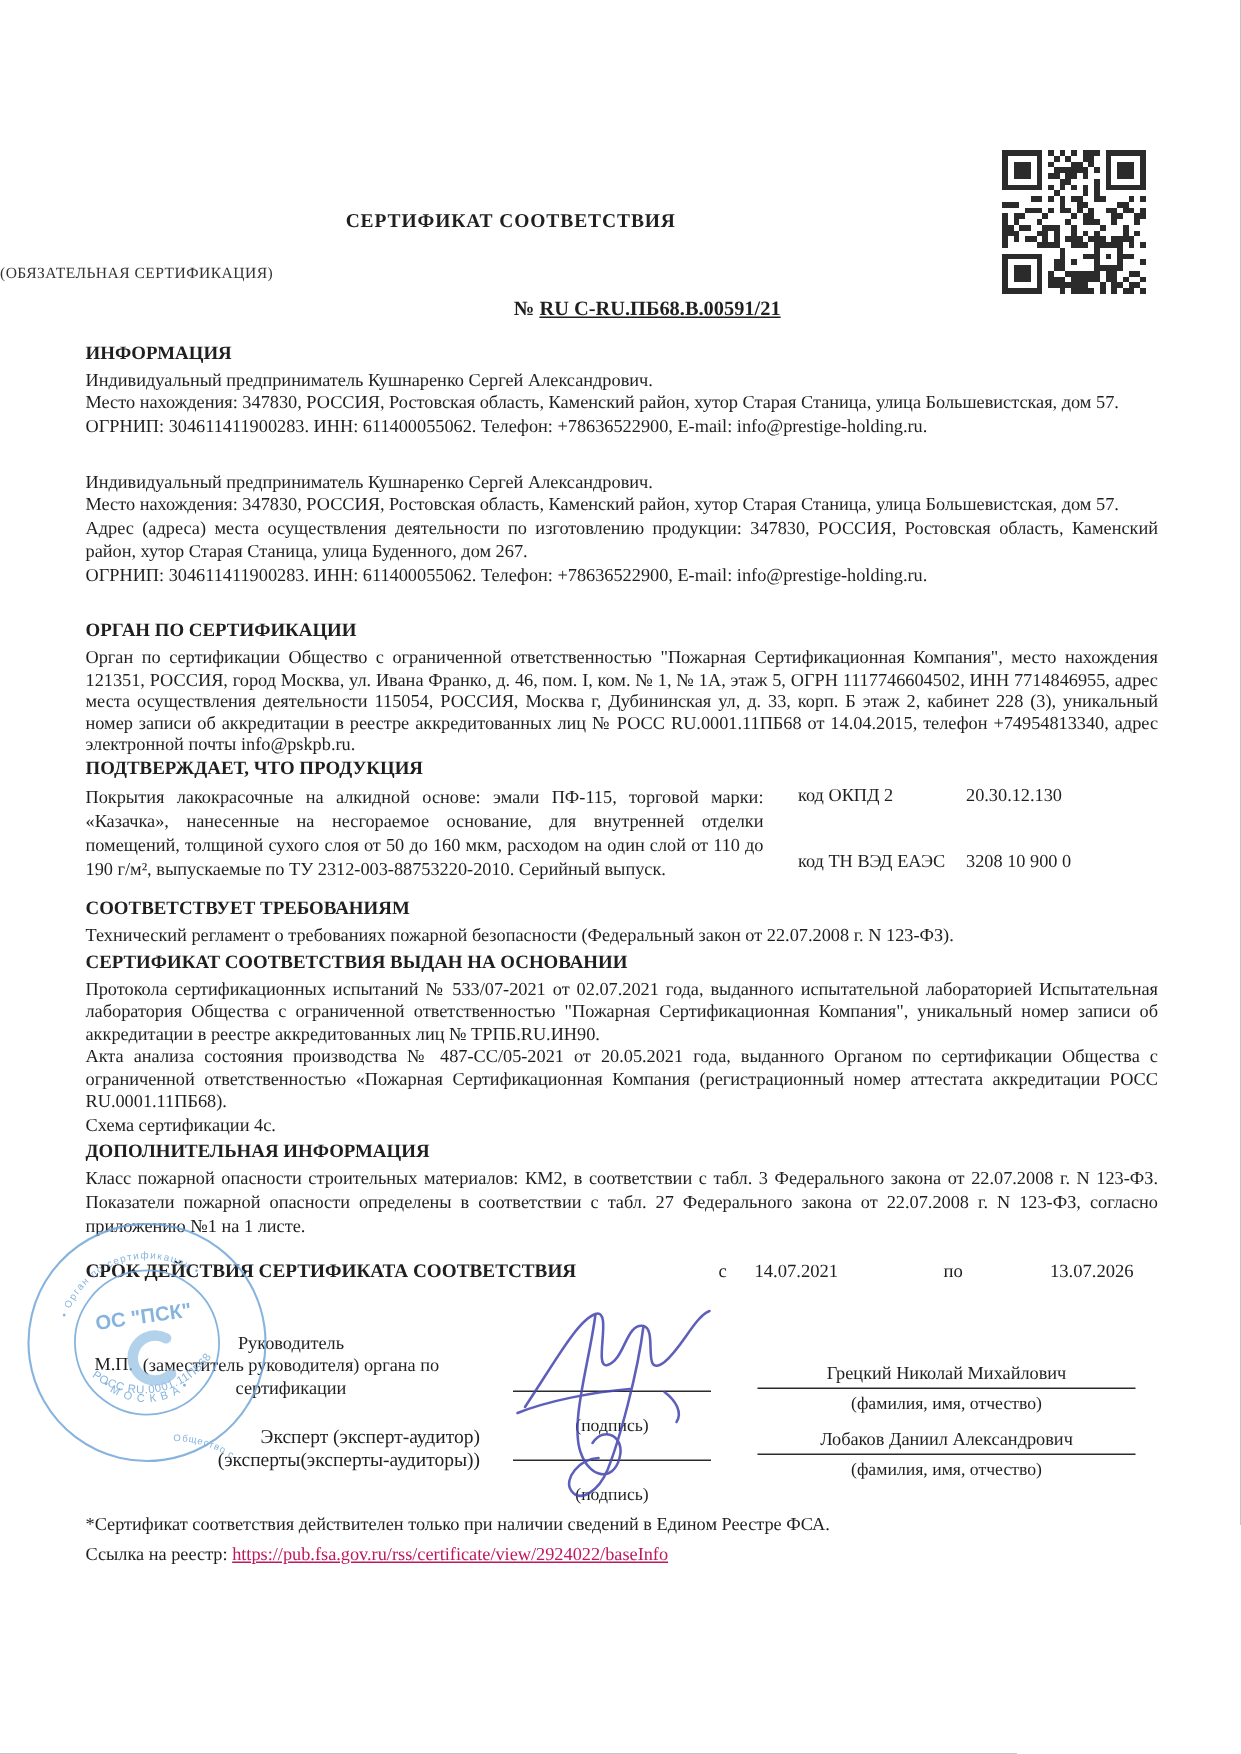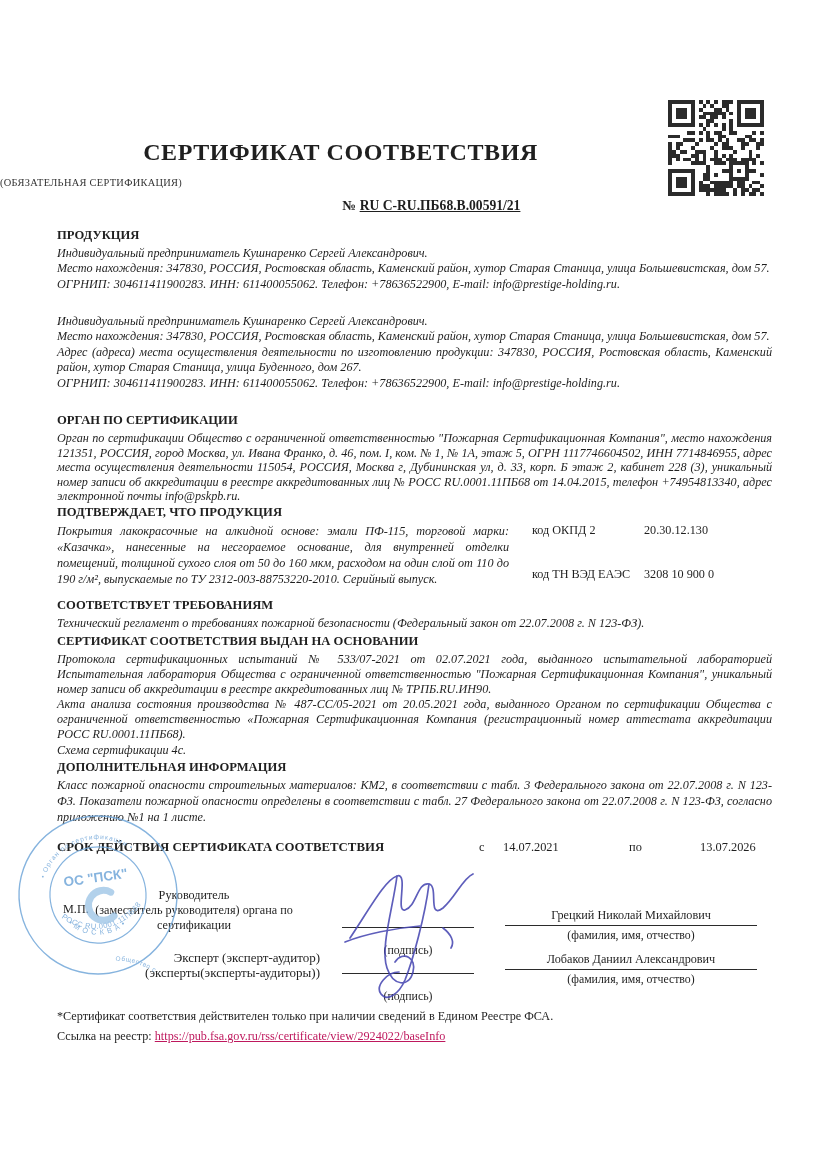--- a/index.html
+++ b/index.html
@@ -1,31 +1,31 @@
 <!DOCTYPE html>
 <html><head>
 <meta charset="utf-8">
 <style>
   html,body{margin:0;padding:0;background:#9a9a9a;}
   .page{position:relative;width:827px;height:1169px;margin:0 auto;background:#ffffff;
         font-family:"Liberation Serif",serif;color:#1f1f1f;overflow:hidden;}
   
   .title{position:absolute;top:139px;left:0;width:681px;text-align:center;
-         font-size:24px;font-weight:bold;letter-spacing:.6px;}
+         font-size:13px;font-weight:bold;letter-spacing:.6px;}
   .subtitle{position:absolute;top:177px;left:0;width:827px;text-align:left;
             font-size:10.4px;letter-spacing:.3px;color:#333;}
   .cert-number{position:absolute;top:198px;left:0;width:827px;text-align:center;
                font-size:13.6px;font-weight:bold;padding-left:18px;}
   .cert-number .u{text-decoration:underline;}
   
   .qr{position:absolute;left:668px;top:100px;width:96px;height:96px;}
   
   .sec{position:absolute;left:57px;width:715px;font-size:12.2px;}
   .sec h2{font-size:12.6px;font-weight:bold;margin:0 0 3px 0;}
-  .sec p{margin:0;text-align:justify;font-style:italic;}
+  .sec p{margin:0;text-align:justify;}
   .lh155 p{line-height:15.4px;}
   .lh146 p{line-height:14.6px;}
   .lh152 p{line-height:15.1px;}
   .lh158 p{line-height:15.8px;}
   .prod-desc{width:452px;line-height:16.1px;text-align:justify;margin:0;}
   .codes{position:absolute;left:475px;top:18px;width:240px;}
   .code-row{display:flex;margin-bottom:29px;}
   .code-label{width:112px;flex:none;}
   .code-value{white-space:nowrap;}
   
@@ -61,21 +61,21 @@
 
   <svg class="qr" viewBox="0 0 25 25" shape-rendering="crispEdges">
       <path d="M0 0h1v1h-1zM1 0h1v1h-1zM2 0h1v1h-1zM3 0h1v1h-1zM4 0h1v1h-1zM5 0h1v1h-1zM6 0h1v1h-1zM8 0h1v1h-1zM10 0h1v1h-1zM12 0h1v1h-1zM14 0h1v1h-1zM15 0h1v1h-1zM16 0h1v1h-1zM18 0h1v1h-1zM19 0h1v1h-1zM20 0h1v1h-1zM21 0h1v1h-1zM22 0h1v1h-1zM23 0h1v1h-1zM24 0h1v1h-1zM0 1h1v1h-1zM6 1h1v1h-1zM9 1h1v1h-1zM11 1h1v1h-1zM14 1h1v1h-1zM15 1h1v1h-1zM18 1h1v1h-1zM24 1h1v1h-1zM0 2h1v1h-1zM2 2h1v1h-1zM3 2h1v1h-1zM4 2h1v1h-1zM6 2h1v1h-1zM8 2h1v1h-1zM12 2h1v1h-1zM13 2h1v1h-1zM15 2h1v1h-1zM18 2h1v1h-1zM20 2h1v1h-1zM21 2h1v1h-1zM22 2h1v1h-1zM24 2h1v1h-1zM0 3h1v1h-1zM2 3h1v1h-1zM3 3h1v1h-1zM4 3h1v1h-1zM6 3h1v1h-1zM9 3h1v1h-1zM10 3h1v1h-1zM11 3h1v1h-1zM12 3h1v1h-1zM13 3h1v1h-1zM14 3h1v1h-1zM16 3h1v1h-1zM18 3h1v1h-1zM20 3h1v1h-1zM21 3h1v1h-1zM22 3h1v1h-1zM24 3h1v1h-1zM0 4h1v1h-1zM2 4h1v1h-1zM3 4h1v1h-1zM4 4h1v1h-1zM6 4h1v1h-1zM8 4h1v1h-1zM9 4h1v1h-1zM11 4h1v1h-1zM12 4h1v1h-1zM14 4h1v1h-1zM18 4h1v1h-1zM20 4h1v1h-1zM21 4h1v1h-1zM22 4h1v1h-1zM24 4h1v1h-1zM0 5h1v1h-1zM6 5h1v1h-1zM10 5h1v1h-1zM11 5h1v1h-1zM16 5h1v1h-1zM18 5h1v1h-1zM24 5h1v1h-1zM0 6h1v1h-1zM1 6h1v1h-1zM2 6h1v1h-1zM3 6h1v1h-1zM4 6h1v1h-1zM5 6h1v1h-1zM6 6h1v1h-1zM8 6h1v1h-1zM10 6h1v1h-1zM12 6h1v1h-1zM14 6h1v1h-1zM16 6h1v1h-1zM18 6h1v1h-1zM19 6h1v1h-1zM20 6h1v1h-1zM21 6h1v1h-1zM22 6h1v1h-1zM23 6h1v1h-1zM24 6h1v1h-1zM9 7h1v1h-1zM14 7h1v1h-1zM16 7h1v1h-1zM5 8h1v1h-1zM6 8h1v1h-1zM8 8h1v1h-1zM10 8h1v1h-1zM12 8h1v1h-1zM13 8h1v1h-1zM16 8h1v1h-1zM17 8h1v1h-1zM22 8h1v1h-1zM24 8h1v1h-1zM0 9h1v1h-1zM1 9h1v1h-1zM2 9h1v1h-1zM10 9h1v1h-1zM13 9h1v1h-1zM14 9h1v1h-1zM20 9h1v1h-1zM21 9h1v1h-1zM4 10h1v1h-1zM5 10h1v1h-1zM6 10h1v1h-1zM8 10h1v1h-1zM10 10h1v1h-1zM11 10h1v1h-1zM13 10h1v1h-1zM15 10h1v1h-1zM18 10h1v1h-1zM19 10h1v1h-1zM21 10h1v1h-1zM22 10h1v1h-1zM24 10h1v1h-1zM0 11h1v1h-1zM2 11h1v1h-1zM3 11h1v1h-1zM7 11h1v1h-1zM12 11h1v1h-1zM14 11h1v1h-1zM15 11h1v1h-1zM19 11h1v1h-1zM20 11h1v1h-1zM23 11h1v1h-1zM24 11h1v1h-1zM0 12h1v1h-1zM2 12h1v1h-1zM6 12h1v1h-1zM11 12h1v1h-1zM14 12h1v1h-1zM15 12h1v1h-1zM16 12h1v1h-1zM19 12h1v1h-1zM23 12h1v1h-1zM0 13h1v1h-1zM1 13h1v1h-1zM3 13h1v1h-1zM4 13h1v1h-1zM7 13h1v1h-1zM8 13h1v1h-1zM9 13h1v1h-1zM12 13h1v1h-1zM17 13h1v1h-1zM21 13h1v1h-1zM0 14h1v1h-1zM1 14h1v1h-1zM2 14h1v1h-1zM6 14h1v1h-1zM7 14h1v1h-1zM9 14h1v1h-1zM12 14h1v1h-1zM14 14h1v1h-1zM16 14h1v1h-1zM21 14h1v1h-1zM23 14h1v1h-1zM0 15h1v1h-1zM2 15h1v1h-1zM4 15h1v1h-1zM5 15h1v1h-1zM7 15h1v1h-1zM9 15h1v1h-1zM11 15h1v1h-1zM12 15h1v1h-1zM13 15h1v1h-1zM15 15h1v1h-1zM16 15h1v1h-1zM17 15h1v1h-1zM19 15h1v1h-1zM20 15h1v1h-1zM21 15h1v1h-1zM22 15h1v1h-1zM0 16h1v1h-1zM6 16h1v1h-1zM7 16h1v1h-1zM8 16h1v1h-1zM9 16h1v1h-1zM12 16h1v1h-1zM13 16h1v1h-1zM14 16h1v1h-1zM16 16h1v1h-1zM17 16h1v1h-1zM18 16h1v1h-1zM19 16h1v1h-1zM20 16h1v1h-1zM22 16h1v1h-1zM24 16h1v1h-1zM10 17h1v1h-1zM16 17h1v1h-1zM20 17h1v1h-1zM0 18h1v1h-1zM1 18h1v1h-1zM2 18h1v1h-1zM3 18h1v1h-1zM4 18h1v1h-1zM5 18h1v1h-1zM6 18h1v1h-1zM10 18h1v1h-1zM14 18h1v1h-1zM15 18h1v1h-1zM16 18h1v1h-1zM18 18h1v1h-1zM20 18h1v1h-1zM21 18h1v1h-1zM22 18h1v1h-1zM0 19h1v1h-1zM6 19h1v1h-1zM9 19h1v1h-1zM10 19h1v1h-1zM12 19h1v1h-1zM16 19h1v1h-1zM20 19h1v1h-1zM24 19h1v1h-1zM0 20h1v1h-1zM2 20h1v1h-1zM3 20h1v1h-1zM4 20h1v1h-1zM6 20h1v1h-1zM9 20h1v1h-1zM10 20h1v1h-1zM16 20h1v1h-1zM17 20h1v1h-1zM18 20h1v1h-1zM19 20h1v1h-1zM20 20h1v1h-1zM0 21h1v1h-1zM2 21h1v1h-1zM3 21h1v1h-1zM4 21h1v1h-1zM6 21h1v1h-1zM8 21h1v1h-1zM11 21h1v1h-1zM12 21h1v1h-1zM13 21h1v1h-1zM14 21h1v1h-1zM15 21h1v1h-1zM16 21h1v1h-1zM18 21h1v1h-1zM19 21h1v1h-1zM22 21h1v1h-1zM23 21h1v1h-1zM0 22h1v1h-1zM2 22h1v1h-1zM3 22h1v1h-1zM4 22h1v1h-1zM6 22h1v1h-1zM8 22h1v1h-1zM9 22h1v1h-1zM10 22h1v1h-1zM12 22h1v1h-1zM13 22h1v1h-1zM14 22h1v1h-1zM15 22h1v1h-1zM16 22h1v1h-1zM18 22h1v1h-1zM19 22h1v1h-1zM21 22h1v1h-1zM24 22h1v1h-1zM0 23h1v1h-1zM6 23h1v1h-1zM8 23h1v1h-1zM9 23h1v1h-1zM10 23h1v1h-1zM11 23h1v1h-1zM12 23h1v1h-1zM13 23h1v1h-1zM14 23h1v1h-1zM17 23h1v1h-1zM19 23h1v1h-1zM20 23h1v1h-1zM22 23h1v1h-1zM23 23h1v1h-1zM0 24h1v1h-1zM1 24h1v1h-1zM2 24h1v1h-1zM3 24h1v1h-1zM4 24h1v1h-1zM5 24h1v1h-1zM6 24h1v1h-1zM10 24h1v1h-1zM12 24h1v1h-1zM13 24h1v1h-1zM14 24h1v1h-1zM15 24h1v1h-1zM17 24h1v1h-1zM19 24h1v1h-1zM21 24h1v1h-1zM22 24h1v1h-1zM24 24h1v1h-1z" fill="#2b2b2b"></path>
     </svg>
 
   <div class="title">СЕРТИФИКАТ СООТВЕТСТВИЯ</div>
   <div class="subtitle">(ОБЯЗАТЕЛЬНАЯ СЕРТИФИКАЦИЯ)</div>
   <div class="cert-number"><span>№ </span><span class="u">RU С-RU.ПБ68.В.00591/21</span></div>
 
   <section class="sec lh155" style="top:228px">
-    <h2>ПРОДУКЦИЯ</h2>
+    <h2>ИНФОРМАЦИЯ</h2>
     <p>Индивидуальный предприниматель Кушнаренко Сергей Александрович.</p>
     <p>Место нахождения: 347830, РОССИЯ, Ростовская область, Каменский район, хутор Старая Станица, улица Большевистская, дом 57.</p>
     <p>ОГРНИП: 304611411900283. ИНН: 611400055062. Телефон: +78636522900, E-mail: info@prestige-holding.ru.</p>
   </section>
 
   <section class="sec lh155" style="top:314px">
     <p>Индивидуальный предприниматель Кушнаренко Сергей Александрович.</p>
     <p>Место нахождения: 347830, РОССИЯ, Ростовская область, Каменский район, хутор Старая Станица, улица Большевистская, дом 57.</p>
     <p>Адрес (адреса) места осуществления деятельности по изготовлению продукции: 347830, РОССИЯ, Ростовская область, Каменский район, хутор Старая Станица, улица Буденного, дом 267.</p>
     <p>ОГРНИП: 304611411900283. ИНН: 611400055062. Телефон: +78636522900, E-mail: info@prestige-holding.ru.</p>

